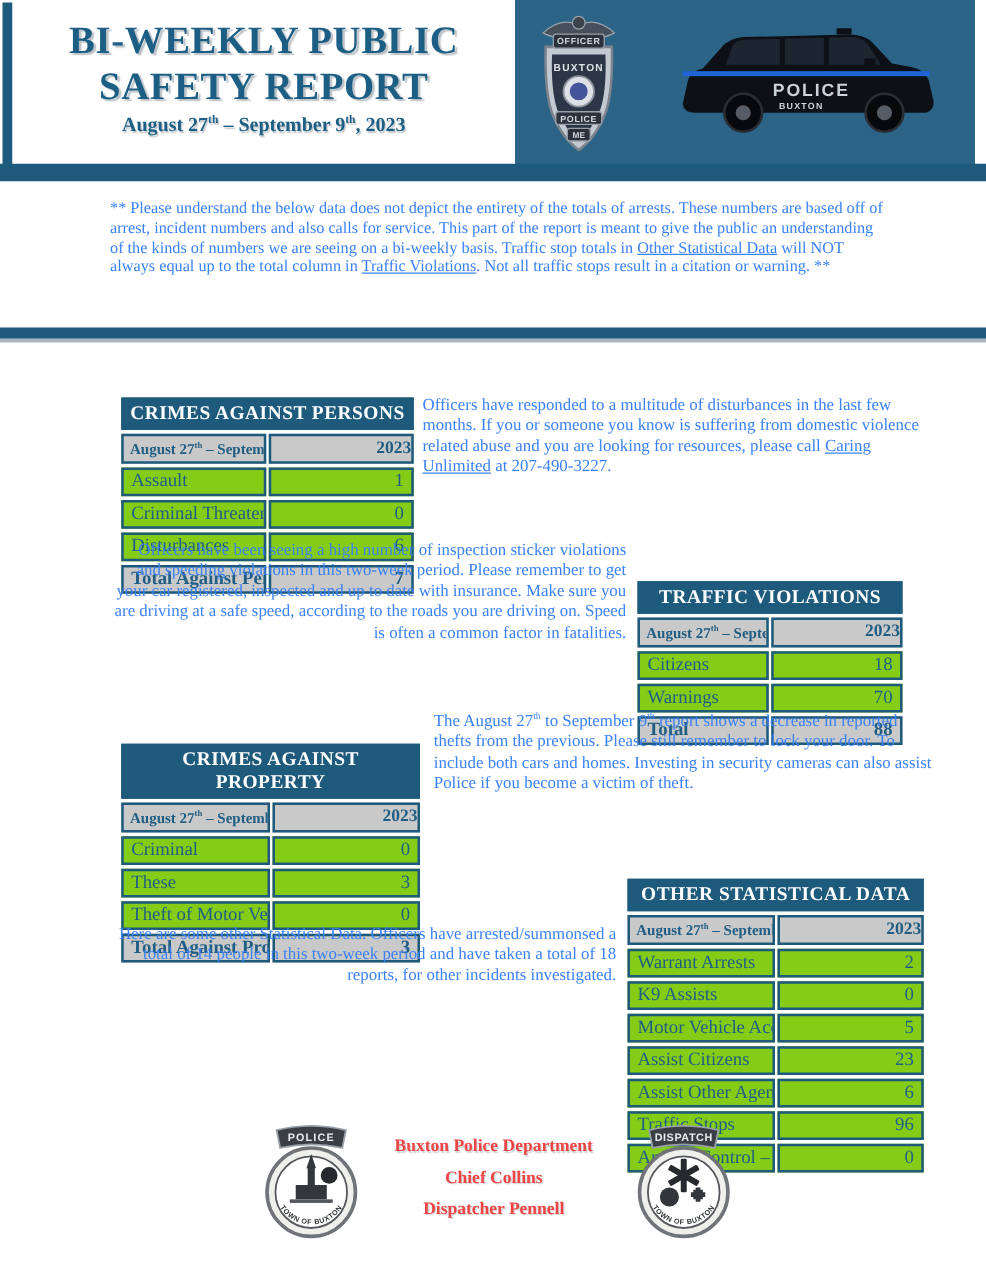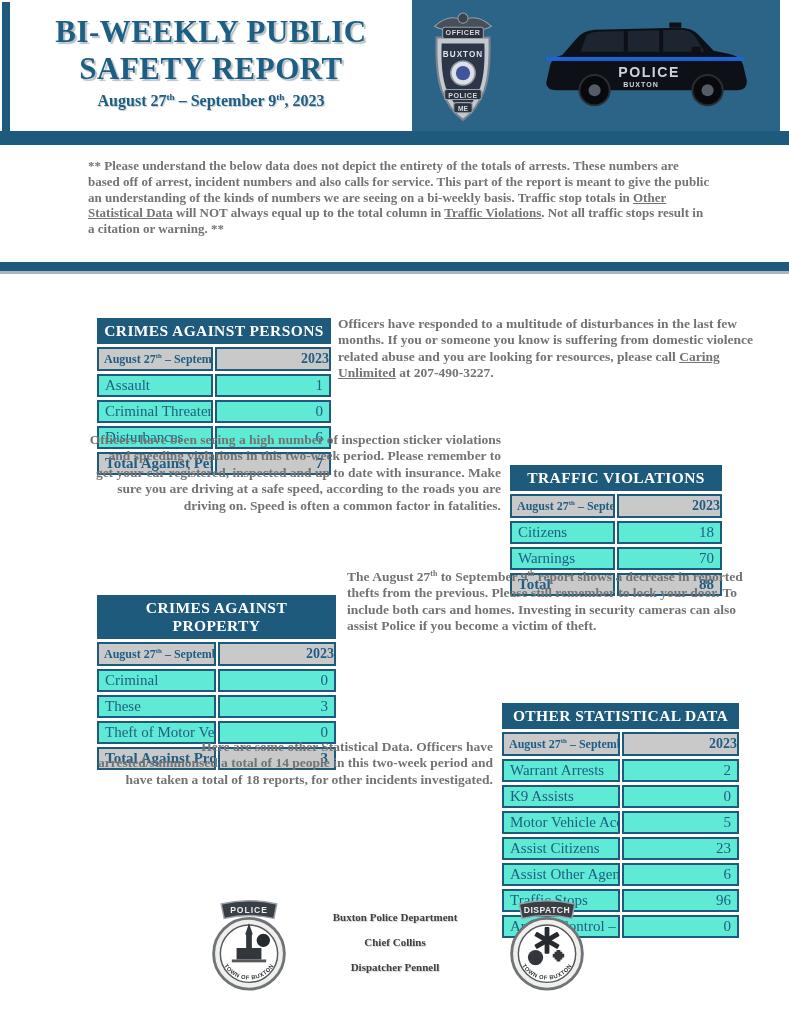--- a/index.html
+++ b/index.html
@@ -23,55 +23,55 @@
     margin-top:5px; font-size:16px; font-weight:bold; color:#1d5e85;
     text-shadow:1px 1px 1px rgba(130,140,150,0.5);
   }
   .hdr-date sup, .t-sub sup, .para sup { font-size:0.58em; vertical-align:super; line-height:0; }
 
   .bar1 { position:absolute; left:0; top:131px; width:789px; height:14px; background:#1e5a7c; }
   .bar2 { position:absolute; left:0; top:262px; width:789px; height:9px; background:#1e5a7c; }
   .bar2-under { position:absolute; left:0; top:271px; width:789px; height:3px; background:#aab5c1; }
 
   
-  .para { position:absolute; color:#737373; font-weight:bold; }
+  .para { position:absolute; color:#3b82f6; font-weight:normal; }
   .disclaimer { left:88px; top:158px; width:622px; font-size:13px; line-height:15.8px; text-align:left; }
   .p-disturb { left:338px; top:316px; width:416px; font-size:13.5px; line-height:16.4px; text-align:left; }
   .p-traffic { left:88px; top:432px; width:413px; font-size:13.5px; line-height:16.4px; text-align:right; }
   .p-theft   { left:347px; top:569px; width:402px; font-size:13.5px; line-height:16.4px; text-align:left; }
   .p-other   { left:85px; top:739px; width:408px; font-size:13.5px; line-height:16.4px; text-align:right; }
   .u { text-decoration:underline; }
 
   
   table.report { position:absolute; border-collapse:separate; border-spacing:2px 3px; table-layout:fixed;margin-top:31px; }
   table.report td { overflow:hidden; }
   .tt {
     background:#1e5a7c; color:#ffffff; font-weight:bold; font-size:15.5px;
     text-align:center; padding:2px 2px; letter-spacing:0.4px; border:2px solid #1e5a7c;
   }
   .t-sub {
     background:#c9c9c9; color:#215e84; font-weight:bold; font-size:12px;
     padding:2px 5px; border:2px solid #1e5a7c; white-space:nowrap;
   }
   .t-sub.yr { text-align:right; font-size:14px; padding-right:0; }
   .t-cell {
-    background:#5eead4; color:#215e84; font-size:15px;
+    background:#84cc16; color:#215e84; font-size:15px;
     padding:1px 6px; border:2px solid #1e5a7c; white-space:nowrap;
   }
   .t-cell.val { text-align:right; }
   .t-total .t-cell { background:#c9c9c9; font-weight:bold; }
   .tbl-persons  { left:95px;  top:284px; width:238px; }
   .tbl-traffic  { left:508px; top:431px; width:216px; }
   .tbl-property { left:95px;  top:561px; width:243px; }
   .tbl-other    { left:500px; top:669px; width:241px; }
 
   
   .footer-text {
     position:absolute; left:265px; top:905px; width:260px; text-align:center;
-    color:#404040; font-weight:bold; font-size:11px; line-height:25px;
+    color:#ef4444; font-weight:bold; font-size:14px; line-height:25px;
     text-shadow:1px 1px 1px rgba(140,150,160,0.45);
   }
   .patch { position:absolute; }
   .patch-police   { left:206px; top:900px; }
   .patch-dispatch { left:504px; top:900px; }
   svg text { font-family:"Liberation Sans", sans-serif; }
 </style>
 </head>
 <body>
 

